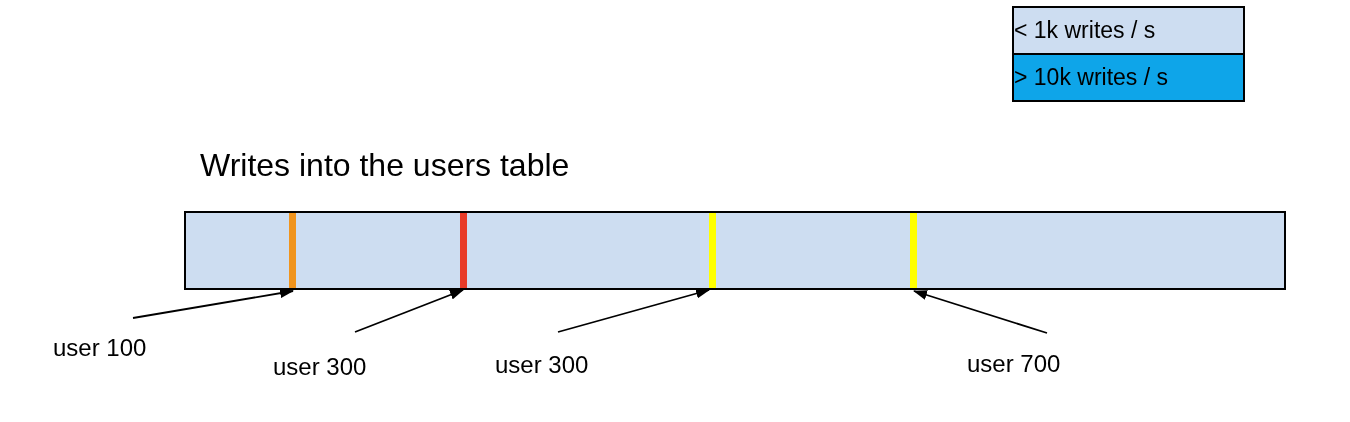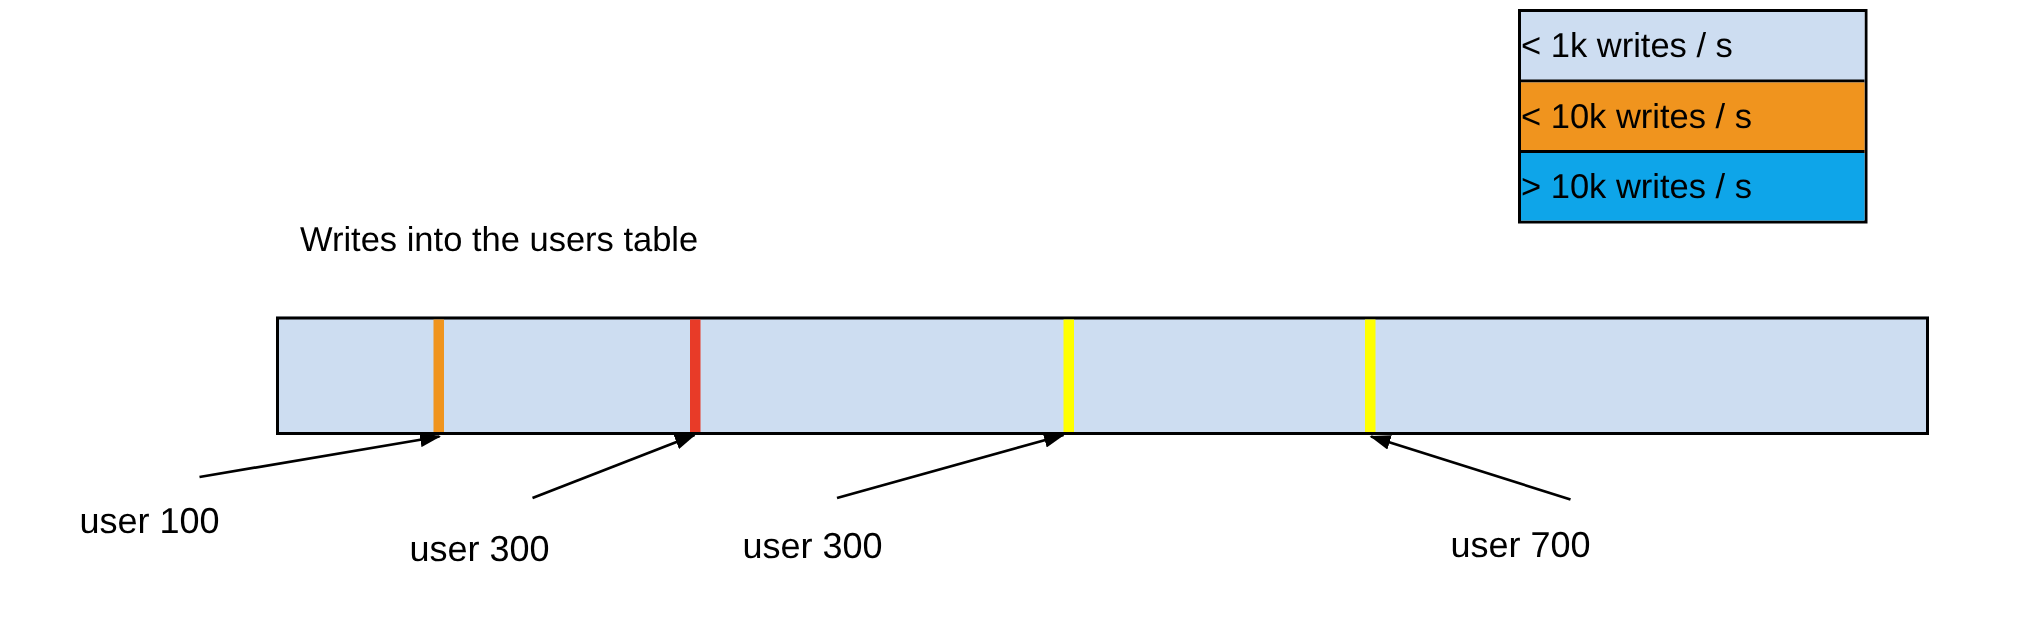--- a/index.html
+++ b/index.html
@@ -9,21 +9,21 @@
     height: 422px;
     background: #ffffff;
     font-family: "Liberation Sans", "DejaVu Sans", sans-serif;
     color: #000000;
     overflow: hidden;
   }
   .diagram-title {
     position: absolute;
     left: 200px;
     top: 146px;
-    font-size: 23px;
+    font-size: 32px;
     line-height: 1.2;
     color: #000000;
     white-space: nowrap;
   }
   .legend {
     position: absolute;
     left: 1012px;
     top: 6px;
     width: 233px;
     border: 2px solid #000000;
@@ -70,21 +70,20 @@
 </style>
 </head>
 <body>
 
 <div class="stage">
 
   <div class="diagram-title">Writes into the users table</div>
 
   <div class="legend">
       <div class="legend-row" style="background: rgb(205, 221, 241);">&lt; 1k writes / s</div>
-      <div class="legend-row" style="background: rgb(240, 148, 30);">&lt; 10k writes / s</div>
       <div class="legend-row" style="background: #0ea5e9;">&gt; 10k writes / s</div>
     </div>
 
   <div class="users-bar" style="background: rgb(205, 221, 241); border-color: rgb(0, 0, 0);">
       <div class="stripe" style="left: 103px; background: rgb(240, 148, 30);"></div>
       <div class="stripe" style="left: 274px; background: rgb(232, 59, 40);"></div>
       <div class="stripe" style="left: 523px; background: rgb(255, 255, 0);"></div>
       <div class="stripe" style="left: 724px; background: rgb(255, 255, 0);"></div>
     </div>
 

